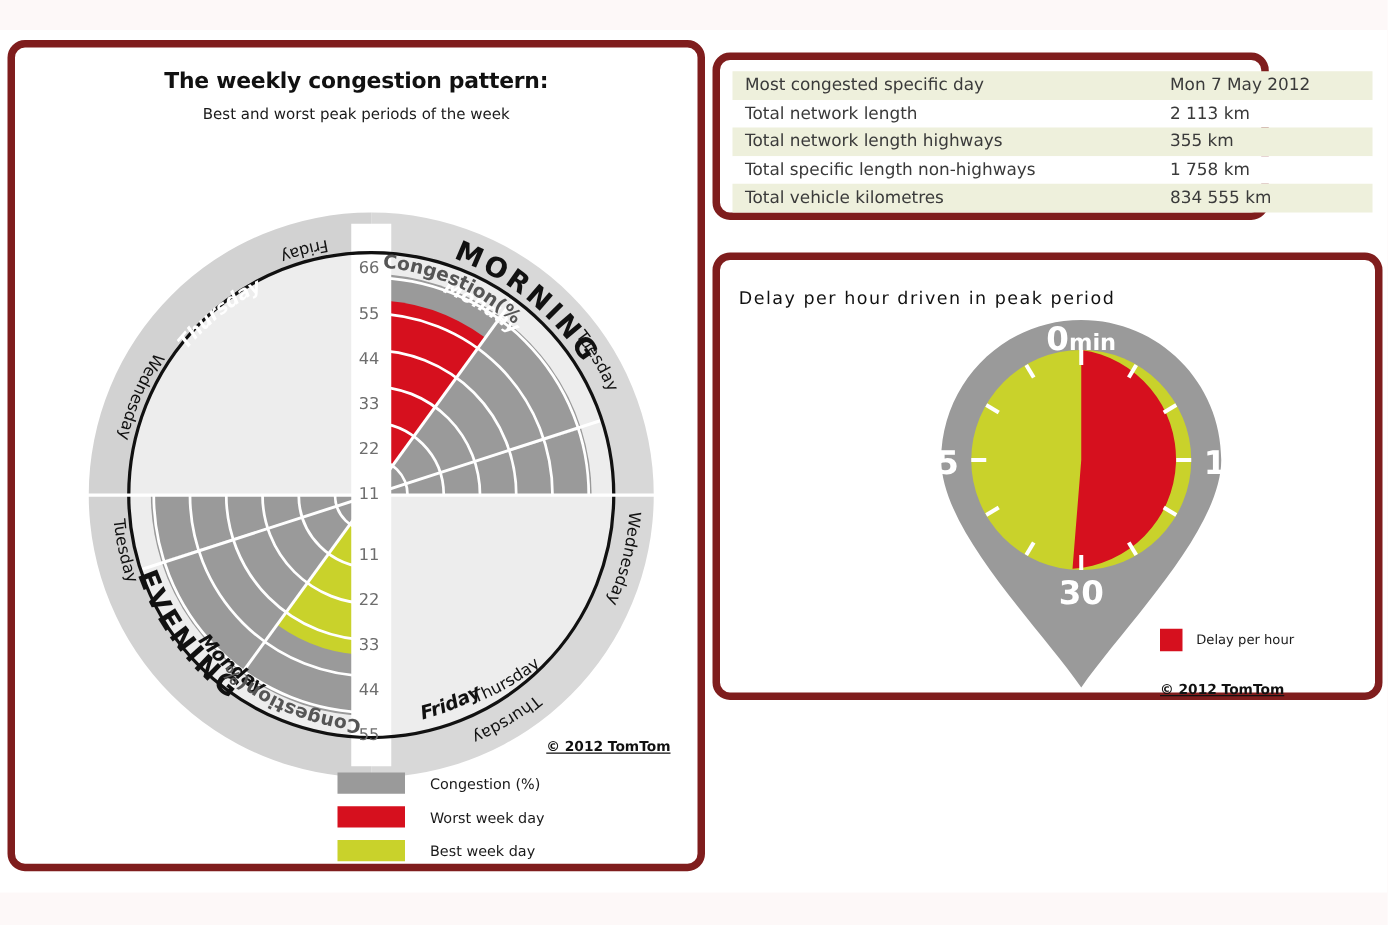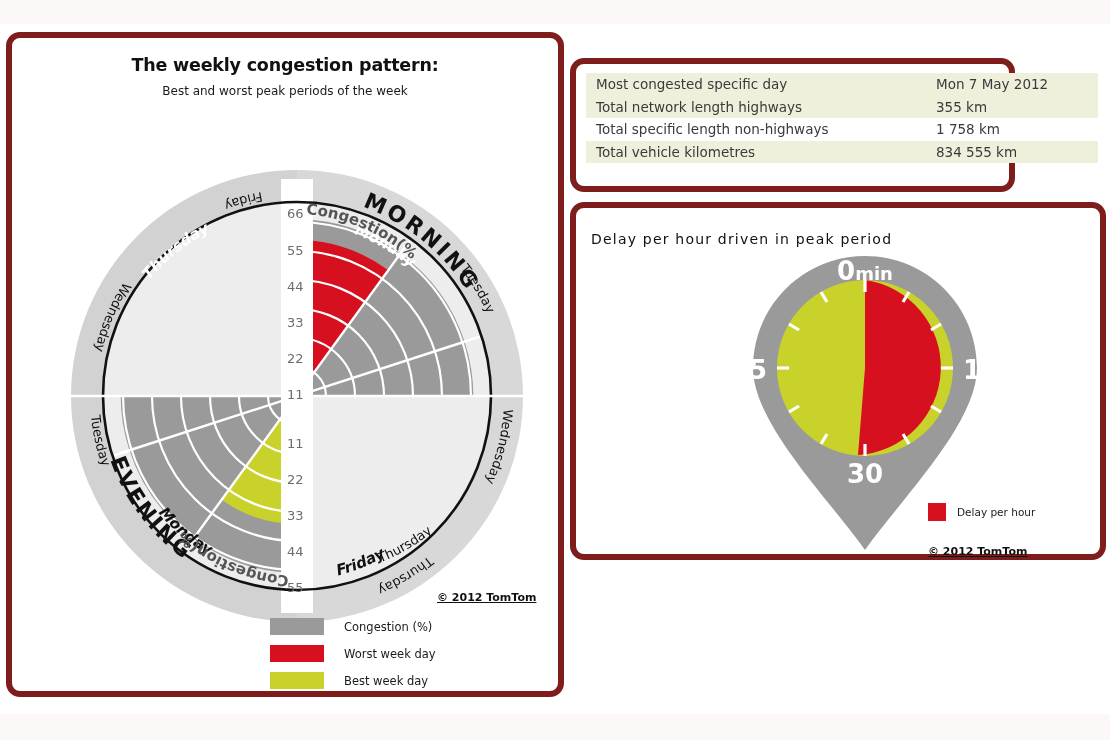--- a/index.html
+++ b/index.html
@@ -32,21 +32,21 @@
     border: 6px solid #7f1d1d;
     border-radius: 14px;
     box-sizing: border-box;
   }
   #panel-weekly {
     left: 6px; top: 32px;
     width: 558px; height: 665px;
   }
   #panel-stats {
     left: 570px; top: 42px;
-    width: 445px; height: 134px; margin-top: 16px;
+    width: 445px; height: 134px;
   }
   #panel-delay {
     left: 570px; top: 202px;
     width: 536px; height: 358px;
   }
 
   
   #weekly-title {
     position: absolute;
     left: 0; top: 17px;
@@ -390,20 +390,24 @@
         <div class="legend-label">Best week day</div>
       </div>
     </div>
   </div>
 
   <div class="panel" id="panel-stats">
     <div id="stats-table">
       <div class="stat-row odd">
         <div class="stat-label">Most congested specific day</div>
         <div class="stat-value">Mon 7 May 2012</div>
+      </div>
+      <div class="stat-row even">
+        <div class="stat-label">Total network length</div>
+        <div class="stat-value">2 113 km</div>
       </div>
       <div class="stat-row odd">
         <div class="stat-label">Total network length highways</div>
         <div class="stat-value">355 km</div>
       </div>
       <div class="stat-row even">
         <div class="stat-label">Total specific length non-highways</div>
         <div class="stat-value">1 758 km</div>
       </div>
       <div class="stat-row odd">

